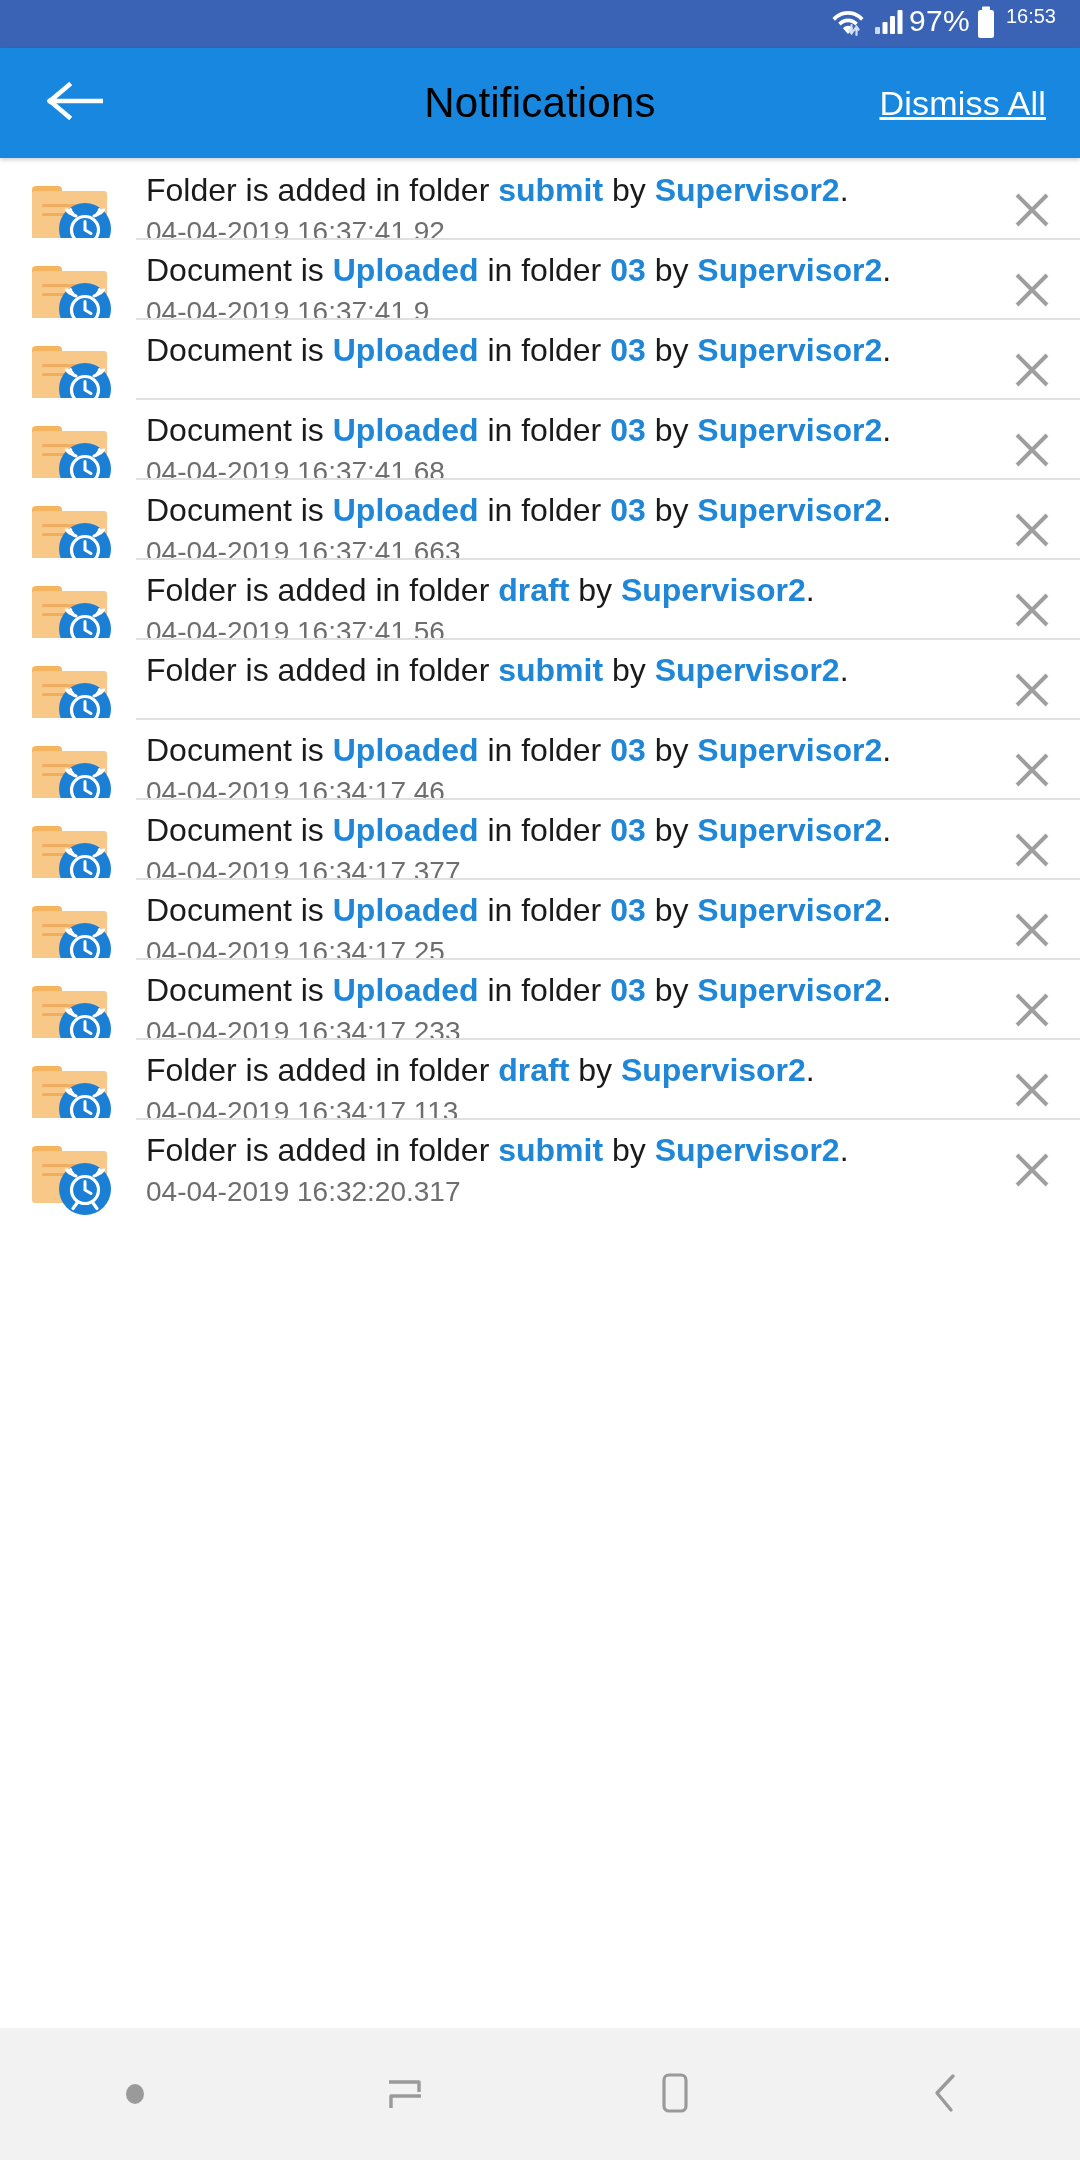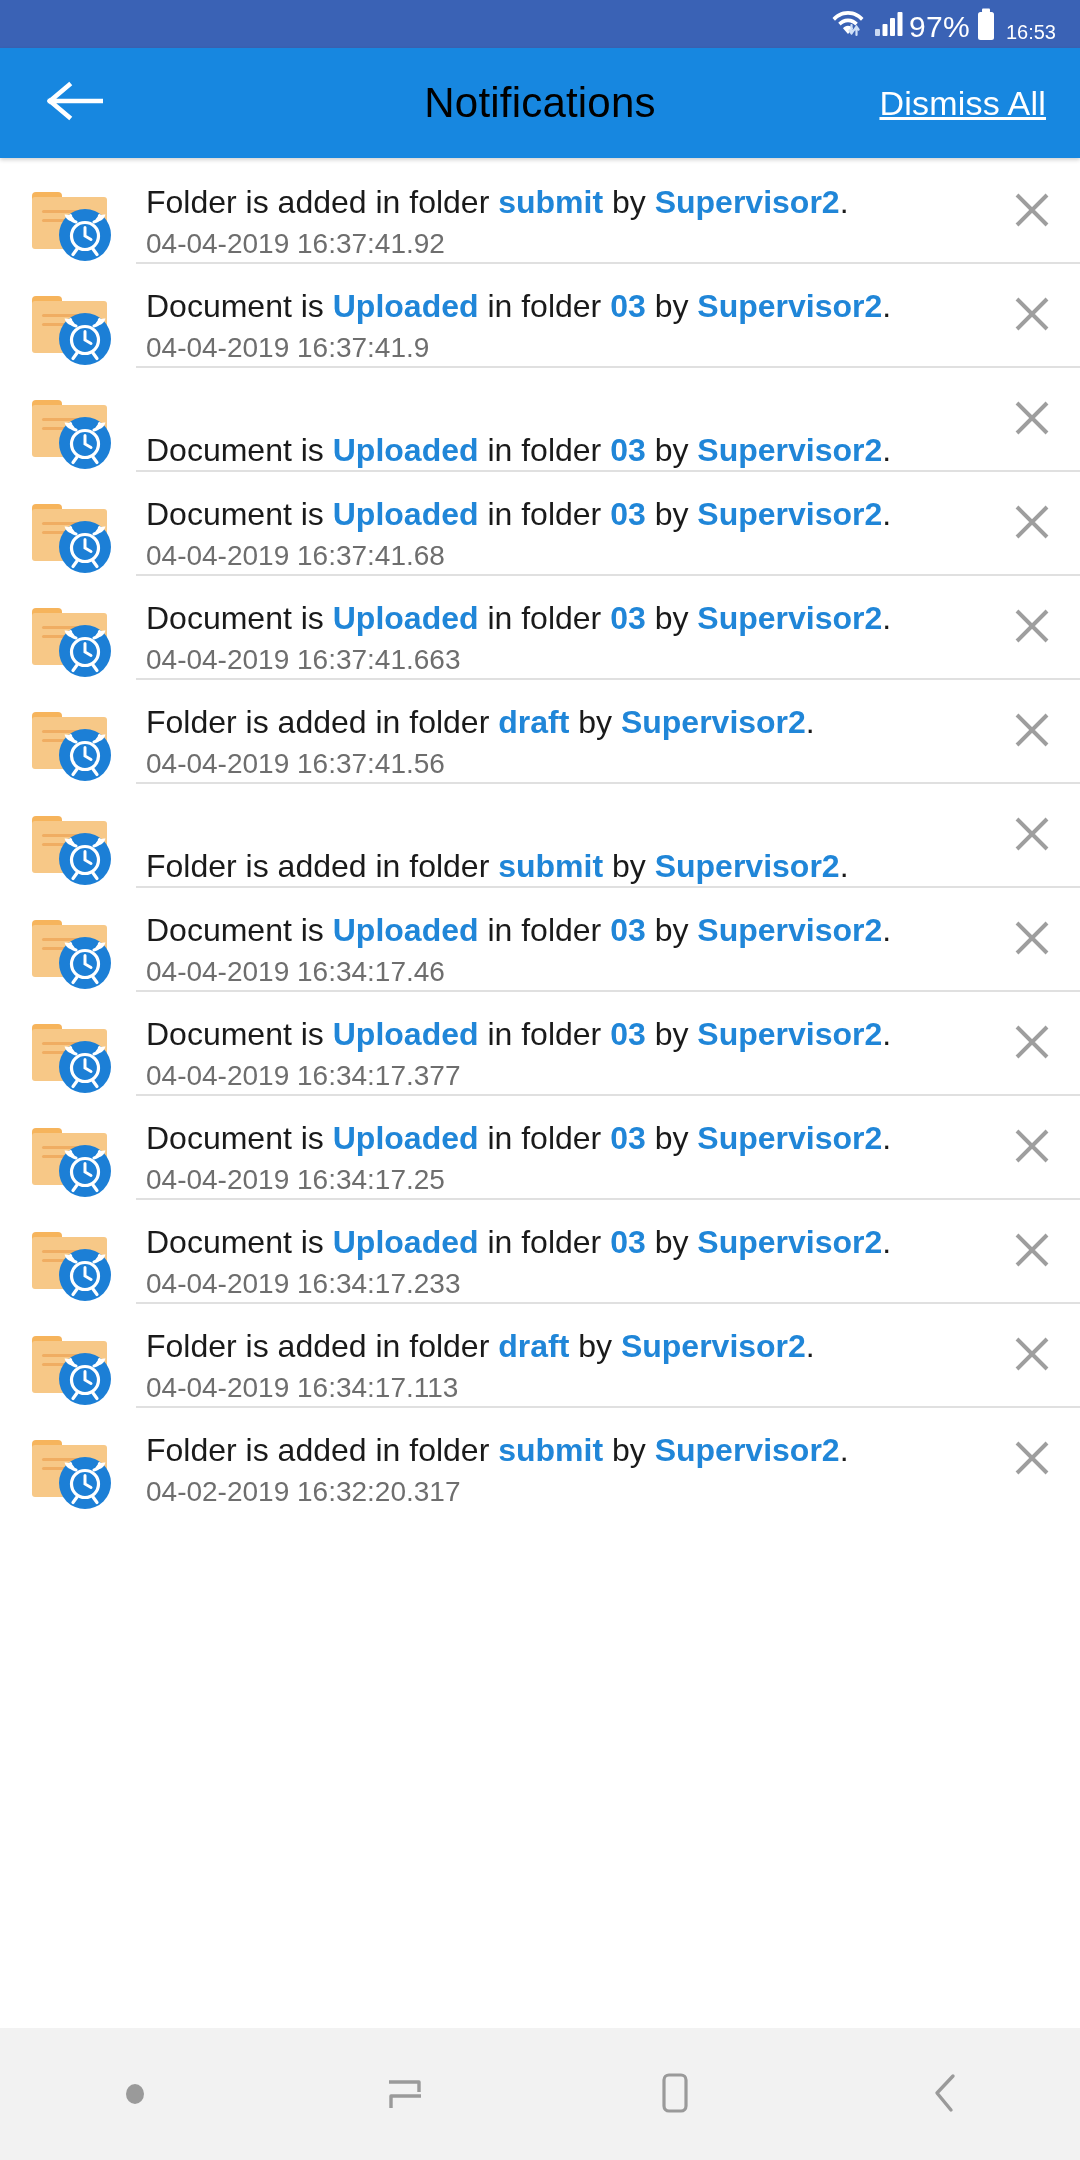--- a/index.html
+++ b/index.html
@@ -30,21 +30,21 @@
     background: #3a62b5;
     display: flex;
     align-items: center;
     justify-content: flex-end;
     padding-right: 24px;
     box-sizing: border-box;
     color: #ffffff;
   }
   .status-right {
     display: flex;
-    align-items: flex-end;
+    align-items: flex-start;
     gap: 5px;
   }
   .status-icon { display: block; }
   .status-text {
     font-size: 30px;
     color: #ffffff;
     letter-spacing: 0.3px;
     line-height: 1;
     font-family: "Liberation Sans", sans-serif;
   }
@@ -101,22 +101,22 @@
   
   .list {
     flex: 1 1 auto;
     background: #ffffff;
     overflow: hidden;
     position: relative;
   }
   .row {
     position: relative;
     display: flex;
-    align-items: flex-end;
-    height: 104px;
+    align-items: flex-start;
+    height: 80px;
     box-sizing: border-box;
     padding: 0 0 0 28px;
     background: #ffffff;
     border-radius: 24px;
   }
   .row + .row::before {
     content: "";
     position: absolute;
     left: 136px;
     right: 0;
@@ -611,21 +611,21 @@
     <path d="M49 73 L45 78.5"></path>
     <path d="M65 73 L69 78.5"></path>
   </g>
   <path d="M43.5 45.5 a10 10 0 0 1 -7 -7 a10 10 0 0 1 11 7 Z" fill="#ffffff"></path>
   <path d="M70.5 45.5 a10 10 0 0 0 7 -7 a10 10 0 0 0 -11 7 Z" fill="#ffffff"></path>
   <path d="M57 51.5 L57 60 L63 63.5" stroke="#ffffff" stroke-width="3" fill="none" stroke-linecap="round"></path>
 </svg>
         </div>
         <div class="row-body">
           <div class="row-msg">Folder is added in folder <span class="hl">submit</span> by <span class="hl">Supervisor2</span>.</div>
-          <div class="row-time">04-02-2019 16:32:20.317</div>
+          <div class="row-time">04-04-2019 16:32:20.317</div>
         </div>
         <div class="row-close">
 <svg width="44" height="44" viewBox="0 0 44 44">
   <path d="M7 7 L37 37 M37 7 L7 37" stroke="#9e9e9e" stroke-width="4" fill="none" stroke-linecap="butt"></path>
 </svg>
         </div>
       </div>
     </div>
 
   <div class="nav-bar">

